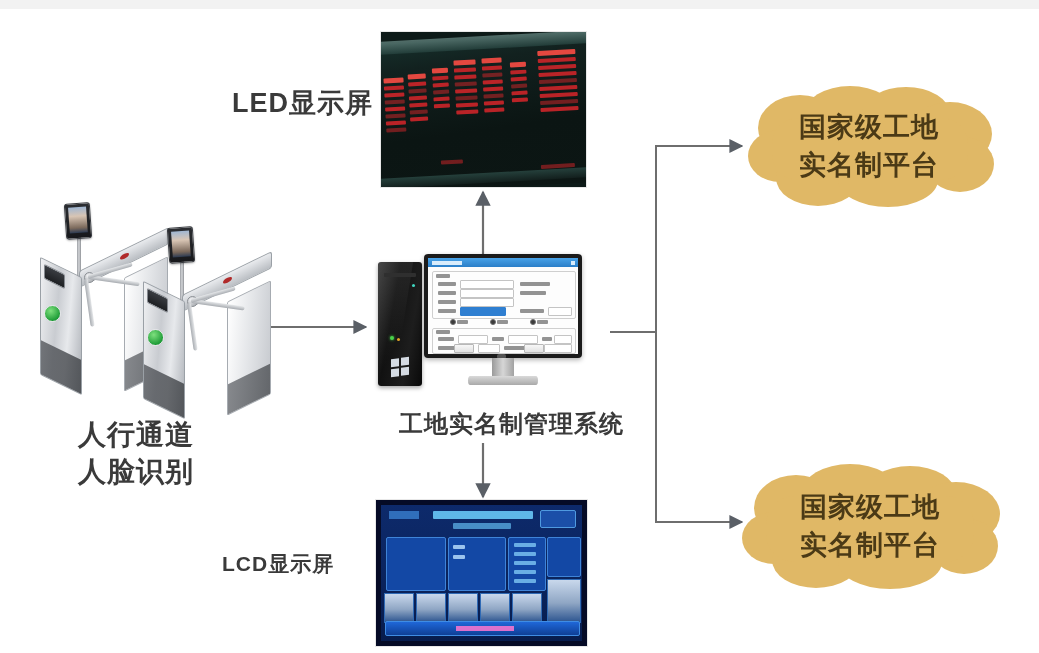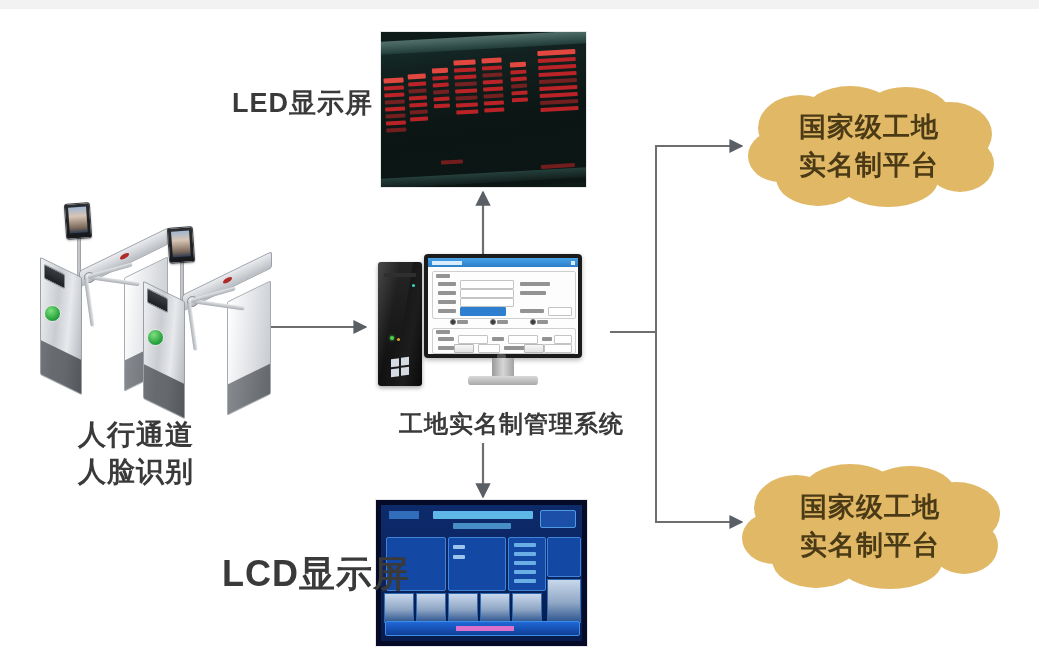--- a/index.html
+++ b/index.html
@@ -27,21 +27,21 @@
   
   .label {
     position: absolute;
     color: #3a3a3a;
     font-weight: bold;
     letter-spacing: 1px;
     white-space: pre;
     line-height: 1.32;
   }
   #label-led   { left: 232px; top: 86px;  font-size: 27px; }
-  #label-lcd   { left: 222px; top: 550px; font-size: 36px; }
+  #label-lcd   { left: 222px; top: 550px; font-size: 21px; }
   #label-system{ left: 353px; top: 408px; font-size: 24px; margin-left: 46px; }
   #label-gate  { left: 78px;  top: 417px; font-size: 28px; text-align: left; }
 
   
   #led-photo {
     position: absolute;
     left: 381px; top: 32px;
     width: 205px; height: 155px;
     background: #0d1a18;
     overflow: hidden;

